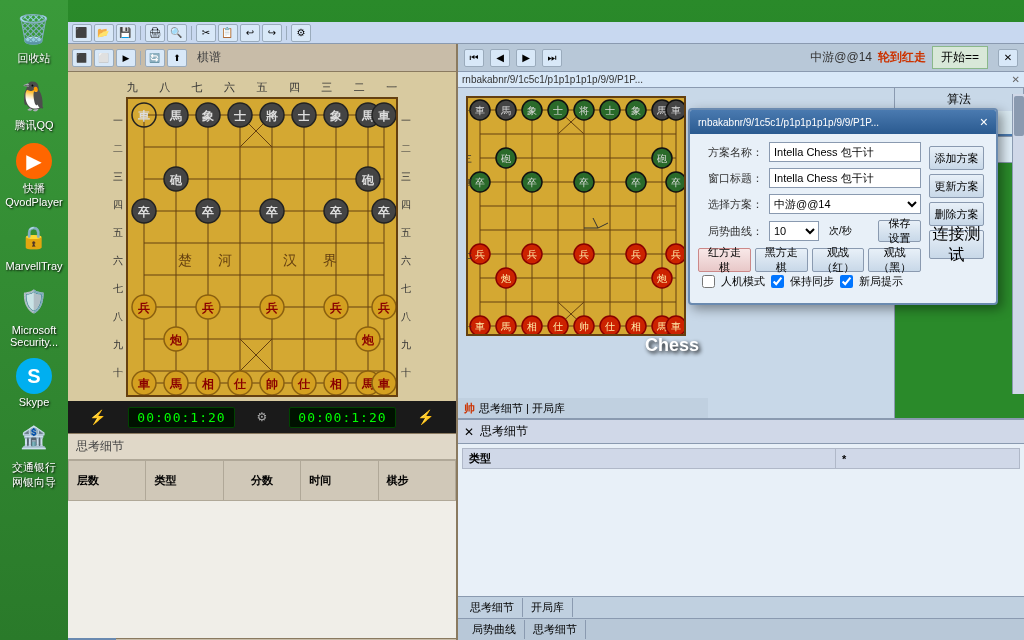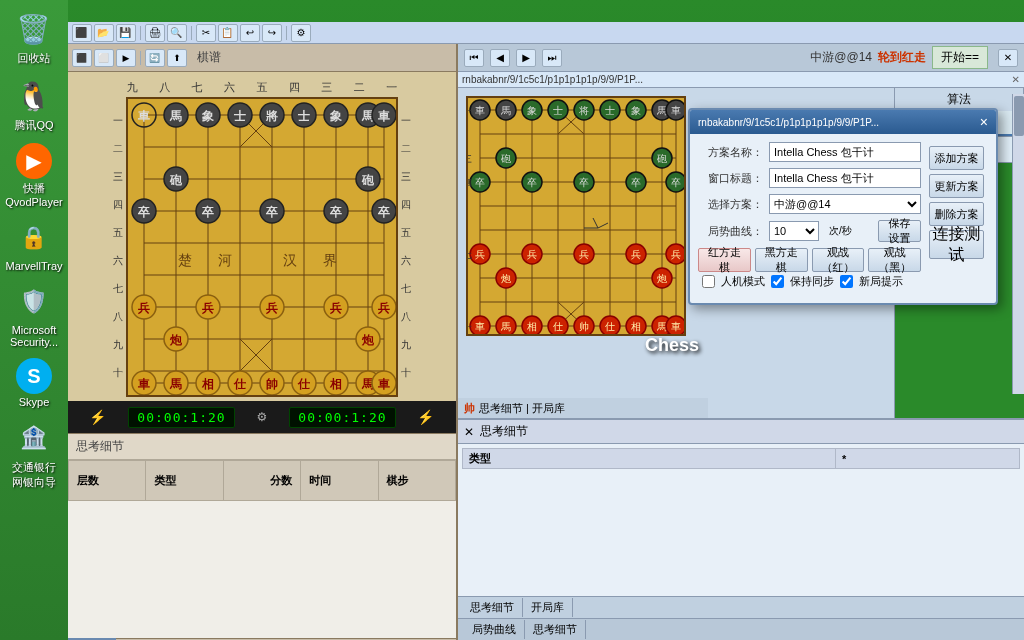--- a/index.html
+++ b/index.html
@@ -276,21 +276,21 @@
 
         <div style="flex:1;background:#f0eee8;border-top:1px solid #8a7a60;">
           <div style="padding:4px 8px;font-size:12px;color:#444;background:#e0d8c8;border-bottom:1px solid #b0a898;">
             <span>思考细节</span>
           </div>
           <table style="width:100%;border-collapse:collapse;">
             <thead>
               <tr>
                 <th style="background:#d0c8b8;padding:2px 8px;text-align:left;font-size:11px;border:1px solid #b0a898;">层数</th>
                 <th style="background:#d0c8b8;padding:2px 8px;text-align:left;font-size:11px;border:1px solid #b0a898;">类型</th>
-                <th style="background:#d0c8b8;padding:2px 8px;text-align:right;font-size:11px;border:1px solid #b0a898;">分数</th>
+                <th style="background:#d0c8b8;padding:2px 8px;text-align:center;font-size:11px;border:1px solid #b0a898;">分数</th>
                 <th style="background:#d0c8b8;padding:2px 8px;text-align:left;font-size:11px;border:1px solid #b0a898;">时间</th>
                 <th style="background:#d0c8b8;padding:12px 8px;text-align:left;font-size:11px;border:1px solid #b0a898;">棋步</th>
               </tr>
             </thead>
           </table>
         </div>
 
         <div style="height:24px;background:#c8bca8;display:flex;align-items:center;border-top:1px solid #8a7a60;">
           <div style="padding:3px 12px;font-size:12px;background:#f0eee8;border-top:2px solid #6a8ab0;cursor:pointer;">棋谱</div>
           <div style="padding:3px 12px;font-size:12px;cursor:pointer;">开局库</div>

